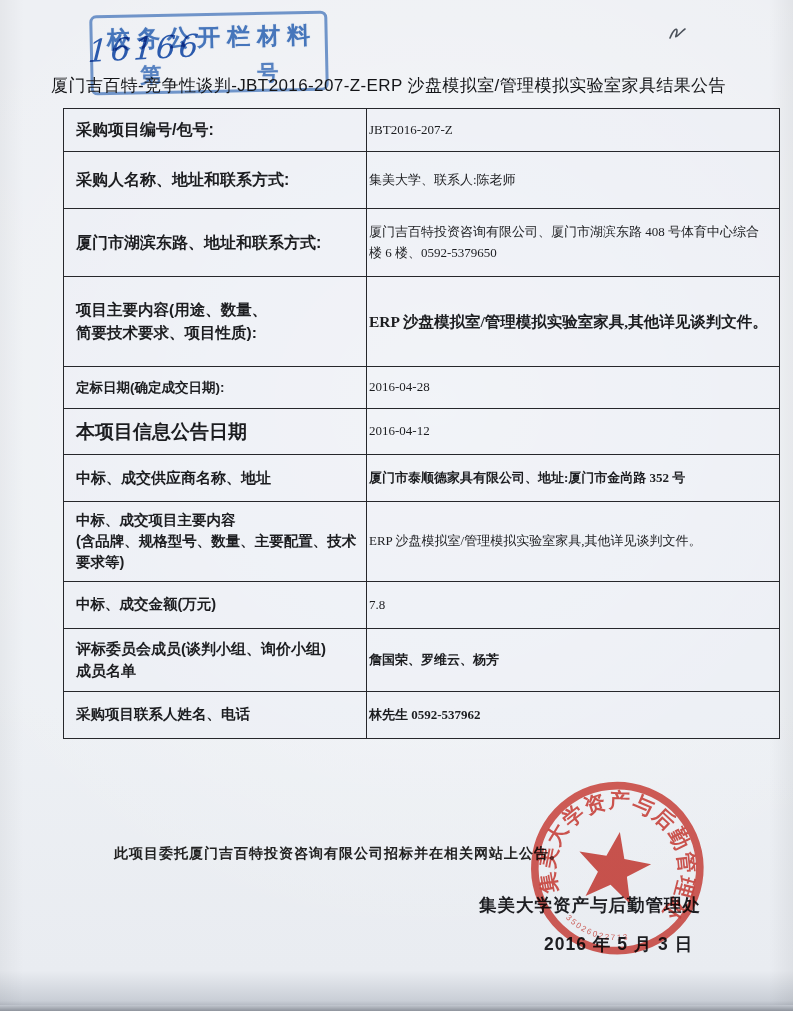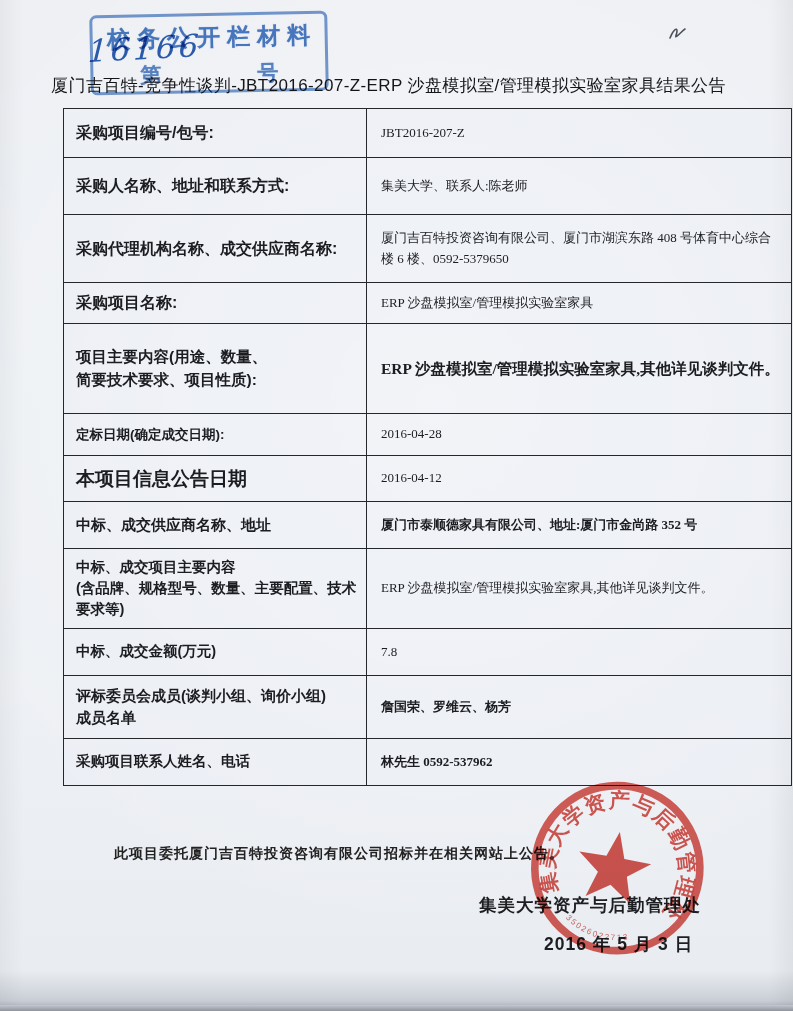--- a/index.html
+++ b/index.html
@@ -50,22 +50,22 @@
   
   table.main{
     position:absolute;left:63px;top:108px;width:684px;
     border-collapse:collapse;table-layout:fixed;
   }
   table.main td{
     border:1.6px solid #26272b;vertical-align:middle;
     background:rgba(235,239,245,.35);
   }
   td.lab{width:282px;padding:2px 8px 2px 12px;font-weight:bold;white-space:pre-line;line-height:1.45;}
-  td.val{width:402px;padding:2px 8px 2px 14px;font-family:"Liberation Serif",serif;font-size:13px;line-height:1.6;}
-  tr.r1{height:49px}  tr.r1 .lab{font-size:16px}
+  td.val{width:402px;padding:2px 8px 2px 2px;font-family:"Liberation Serif",serif;font-size:13px;line-height:1.6;}
+  tr.r1{height:43px}  tr.r1 .lab{font-size:16px}
   tr.r2{height:57px}  tr.r2 .lab{font-size:16px}
   tr.r3{height:68px}  tr.r3 .lab{font-size:16px}
   tr.r4{height:41px}  tr.r4 .lab{font-size:16px}
   tr.r5{height:38px}  tr.r5 .lab{font-size:16px}
   tr.r5 .val{font-weight:bold;font-size:13.5px;padding-left:22px;}
   tr.r6{height:90px}  tr.r6 .lab{font-size:15.5px}
   tr.r6 .val{font-size:15.5px;font-weight:600;line-height:1.9;}
   tr.r7{height:42px}  tr.r7 .lab{font-size:13.5px}
   tr.r8{height:46px}  tr.r8 .lab{font-size:19px}
   tr.r9{height:47px}  tr.r9 .lab{font-size:15px}
@@ -116,26 +116,22 @@
   <tbody>
       <tr class="r1">
     <td class="lab">采购项目编号/包号:</td>
     <td class="val">JBT2016-207-Z</td>
   </tr>
   <tr class="r2">
     <td class="lab">采购人名称、地址和联系方式:</td>
     <td class="val">集美大学、联系人:陈老师</td>
   </tr>
   <tr class="r3">
-    <td class="lab">采购代理机构名称、成交供应商名称:</td>
+    <td class="lab">厦门市湖滨东路、地址和联系方式:</td>
     <td class="val">厦门吉百特投资咨询有限公司、厦门市湖滨东路 408 号体育中心综合楼 6 楼、0592-5379650</td>
-  </tr>
-  <tr class="r4">
-    <td class="lab">采购项目名称:</td>
-    <td class="val">ERP 沙盘模拟室/管理模拟实验室家具</td>
   </tr>
   <tr class="r6">
     <td class="lab">项目主要内容(用途、数量、
 简要技术要求、项目性质):</td>
     <td class="val">ERP 沙盘模拟室/管理模拟实验室家具,其他详见谈判文件。</td>
   </tr>
   <tr class="r7">
     <td class="lab">定标日期(确定成交日期):</td>
     <td class="val">2016-04-28</td>
   </tr>

